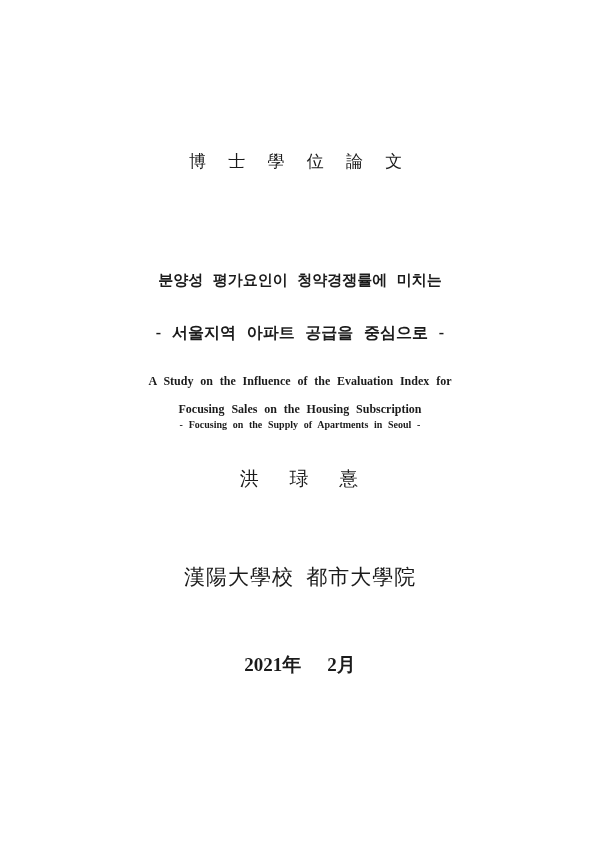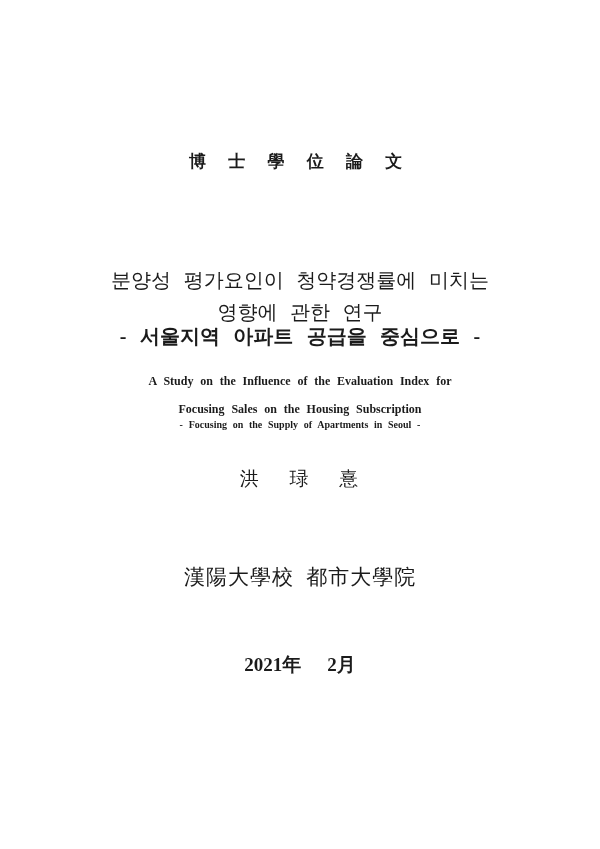--- a/index.html
+++ b/index.html
@@ -19,33 +19,33 @@
   }
   .block {
     position: absolute;
     left: 0;
     right: 0;
     text-align: center;
   }
   .doc-type {
     top: 150px;
     font-size: 17px;
-    font-weight: 700;
+    font-weight: 400;
     letter-spacing: 9px;
   }
   .title-ko {
     top: 264px;
-    font-size: 20px;
-    font-weight: 400;
+    font-size: 15px;
+    font-weight: 700;
     line-height: 32px;
     word-spacing: 0.38em;
   }
   .title-ko-sub {
     top: 323px;
-    font-size: 20px;
+    font-size: 16px;
     font-weight: 700;
     word-spacing: 0.42em;
   }
   .title-en {
     top: 367px;
     font-size: 12px;
     font-weight: 700;
     line-height: 28px;
     word-spacing: 0.32em;
   }
@@ -81,21 +81,20 @@
 </style>
 </head>
 <body>
 
 <div class="page">
 
   <div class="block doc-type">博 士 學 位 論 文</div>
 
   <div class="block title-ko">
     <div>분양성 평가요인이 청약경쟁률에 미치는</div>
-    <div>영향에 관한 연구</div>
   </div>
 
   <div class="block title-ko-sub">- 서울지역 아파트 공급을 중심으로 -</div>
 
   <div class="block title-en">
     <div>A Study on the Influence of the Evaluation Index for</div>
     <div>Focusing Sales on the Housing Subscription</div>
   </div>
 
   <div class="block title-en-sub">- Focusing on the Supply of Apartments in Seoul -</div>

